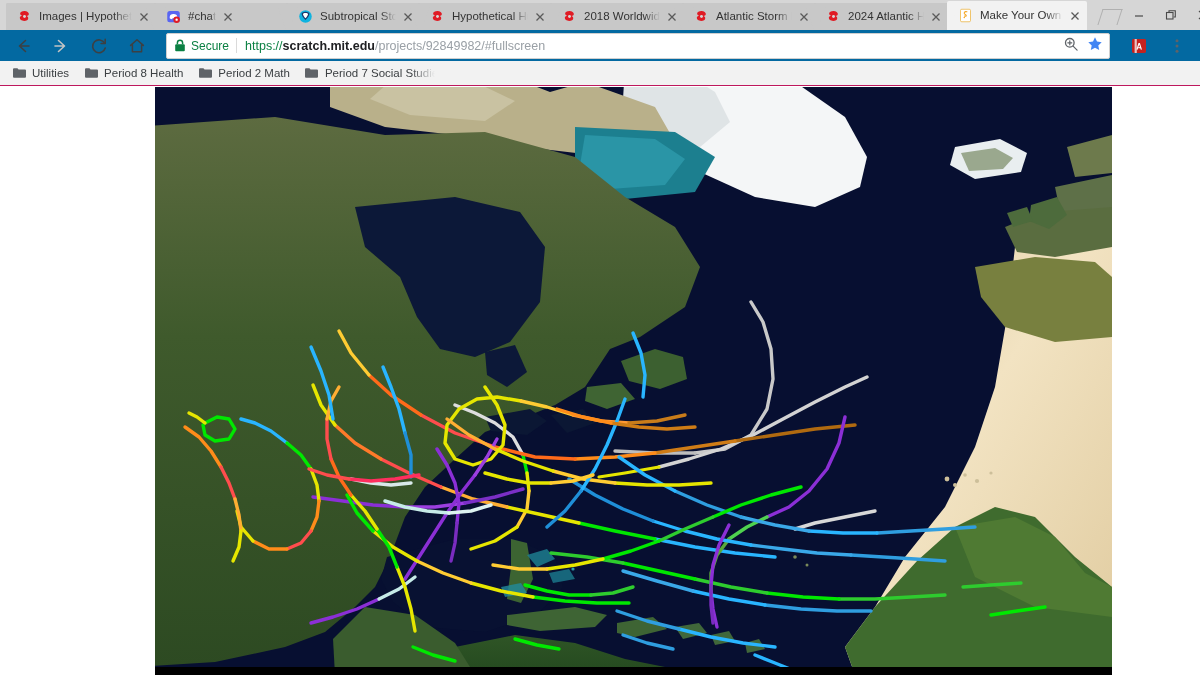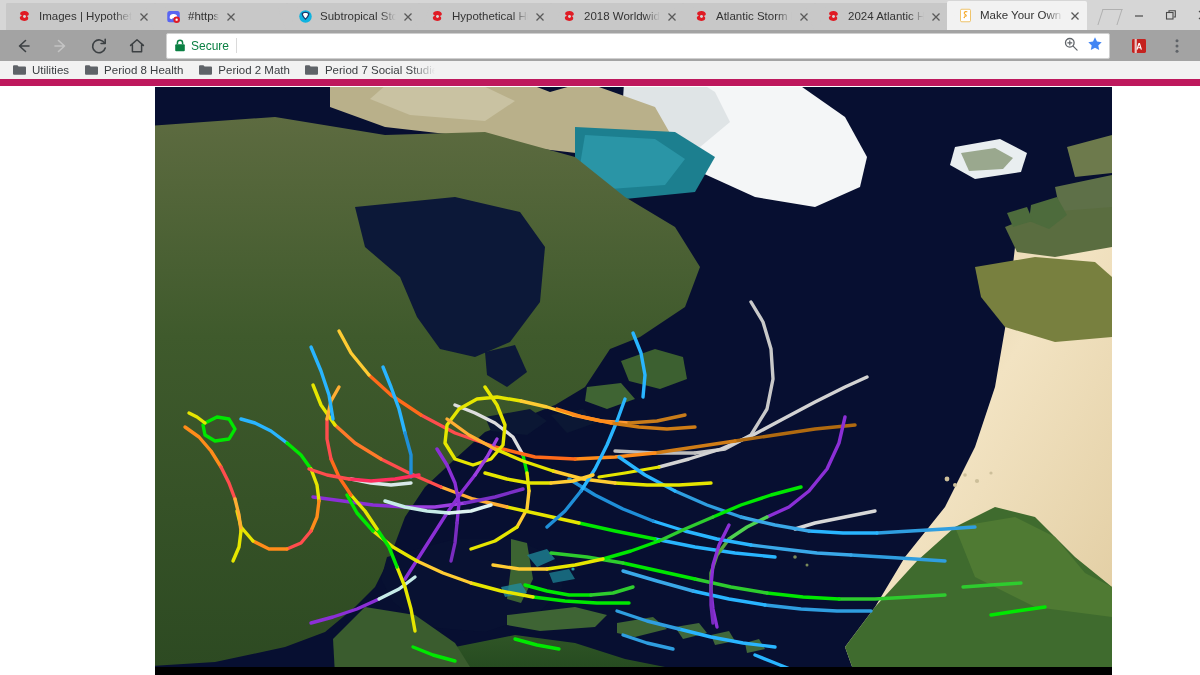--- a/index.html
+++ b/index.html
@@ -56,21 +56,21 @@
   }
   .wincontrols {
     margin-left: auto; display: flex; align-items: center; height: 30px;
     padding-right: 6px; gap: 2px;
   }
   .wc { width: 30px; height: 28px; display: flex; align-items: center;
         justify-content: center; color: #4a4a4a; }
 
   
   .toolbar {
-    height: 31px; background: #a3a3a3; display: flex; align-items: center;
+    height: 31px; background: #0369a1; display: flex; align-items: center;
     padding: 0 8px; gap: 8px;
   }
   .navbtn { width: 30px; height: 28px; display: flex; align-items: center;
             justify-content: center; color: #5f6368; flex: 0 0 30px; }
   .navbtn.disabled { color: #c4c4c4; }
   .omnibox {
     flex: 1 1 auto; height: 26px; background: #fff; border: 1px solid #cfcfcf;
     border-radius: 2px; display: flex; align-items: center; margin: 0 6px;
     padding: 0 6px; min-width: 0;
   }
@@ -81,21 +81,21 @@
   .url { font-size: 12.5px; white-space: nowrap; overflow: hidden; color: #9aa0a6; }
   .url .scheme { color: #0b8043; }
   .url .host { color: #202124; font-weight: bold; }
   .url .path { color: #9aa0a6; }
   .omni-actions { margin-left:auto; display:flex; align-items:center; gap:8px;
                   padding-left:6px; }
 
   
   .bookmarks {
     height: 25px; background: #f2f2f2; display: flex; align-items: center;
-    padding: 0 6px; gap: 2px; border-bottom: 7px solid #be185d; overflow:hidden;
+    padding: 0 6px; gap: 2px; border-bottom: 1px solid #be185d; overflow:hidden;
   }
   .bm { display: flex; align-items: center; padding: 3px 7px 3px 5px;
         border-radius: 2px; flex: 0 0 auto; }
   .bm .bm-icon { width: 16px; height: 16px; flex:0 0 16px; margin-right:5px;
                  display:flex; align-items:center; justify-content:center; }
   .bm .bm-label { font-size: 11.5px; color: #3c4043; white-space: nowrap; }
   .bm:last-child .bm-label {
     max-width: 110px; overflow:hidden;
     -webkit-mask-image: linear-gradient(to right,#000 78%,transparent 100%);
             mask-image: linear-gradient(to right,#000 78%,transparent 100%);
@@ -139,21 +139,21 @@
 
     <div class="tab" style="width:133px">
       <span class="favicon">
         <svg width="15" height="15" viewBox="0 0 24 24">
             <rect x="2" y="3" width="20" height="18" rx="4" fill="#5865f2"></rect>
             <path d="M7 9.5c1.3-1 3.2-1.4 5-1.4s3.7.4 5 1.4c1 1.6 1.3 3.3 1.1 5.1-1.2.9-2.5 1.5-3.9 1.8l-.7-1.2c.6-.2 1.2-.5 1.7-.9-2.1.9-4.3.9-6.4 0 .5.4 1.1.7 1.7.9l-.7 1.2c-1.4-.3-2.7-.9-3.9-1.8-.2-1.8.1-3.5 1.1-5.1z" fill="#fff"></path>
             <circle cx="17" cy="17" r="5.2" fill="#e01b24"></circle>
             <circle cx="17" cy="17" r="1.9" fill="#fff"></circle>
           </svg>
       </span>
-      <span class="tab-title">#https</span>
+      <span class="tab-title">#chat</span>
       <span class="tab-close">
           <svg width="16" height="16" viewBox="0 0 16 16">
             <path d="M4.5 4.5l7 7M11.5 4.5l-7 7" stroke="currentColor" stroke-width="1.3" fill="none"></path>
           </svg>
         </span>
     </div>
 
     <div class="tab" style="width:133px">
       <span class="favicon">
         <svg width="15" height="15" viewBox="0 0 24 24">
@@ -293,20 +293,21 @@
 
     <div class="omnibox">
       <span class="lock">
         <svg width="12" height="13" viewBox="0 0 12 13">
             <rect x="1.2" y="5.3" width="9.6" height="7" rx="1" fill="#0b8043"></rect>
             <path d="M3.4 5.3V3.8a2.6 2.6 0 0 1 5.2 0v1.5" stroke="#0b8043" stroke-width="1.5" fill="none"></path>
           </svg>
       </span>
       <span class="secure-text">Secure</span>
       <span class="omni-sep"></span>
+      <span class="url"><span class="scheme">https://</span><span class="host">scratch.mit.edu</span><span class="path">/projects/92849982/#fullscreen</span></span>
       <span class="omni-actions">
         <span>
           <svg width="16" height="16" viewBox="0 0 16 16">
               <circle cx="6.8" cy="6.8" r="4.3" fill="none" stroke="#5f6368" stroke-width="1.3"></circle>
               <path d="M10.1 10.1l4 4M4.8 6.8h4M6.8 4.8v4" stroke="#5f6368" stroke-width="1.2" stroke-linecap="round"></path>
             </svg>
         </span>
         <span>
           <svg width="16" height="16" viewBox="0 0 16 16">
               <path d="M8 1.3l2 4.3 4.7.6-3.4 3.2.9 4.6L8 11.8 3.8 14l.9-4.6L1.3 6.2 6 5.6z" fill="#4285f4"></path>

